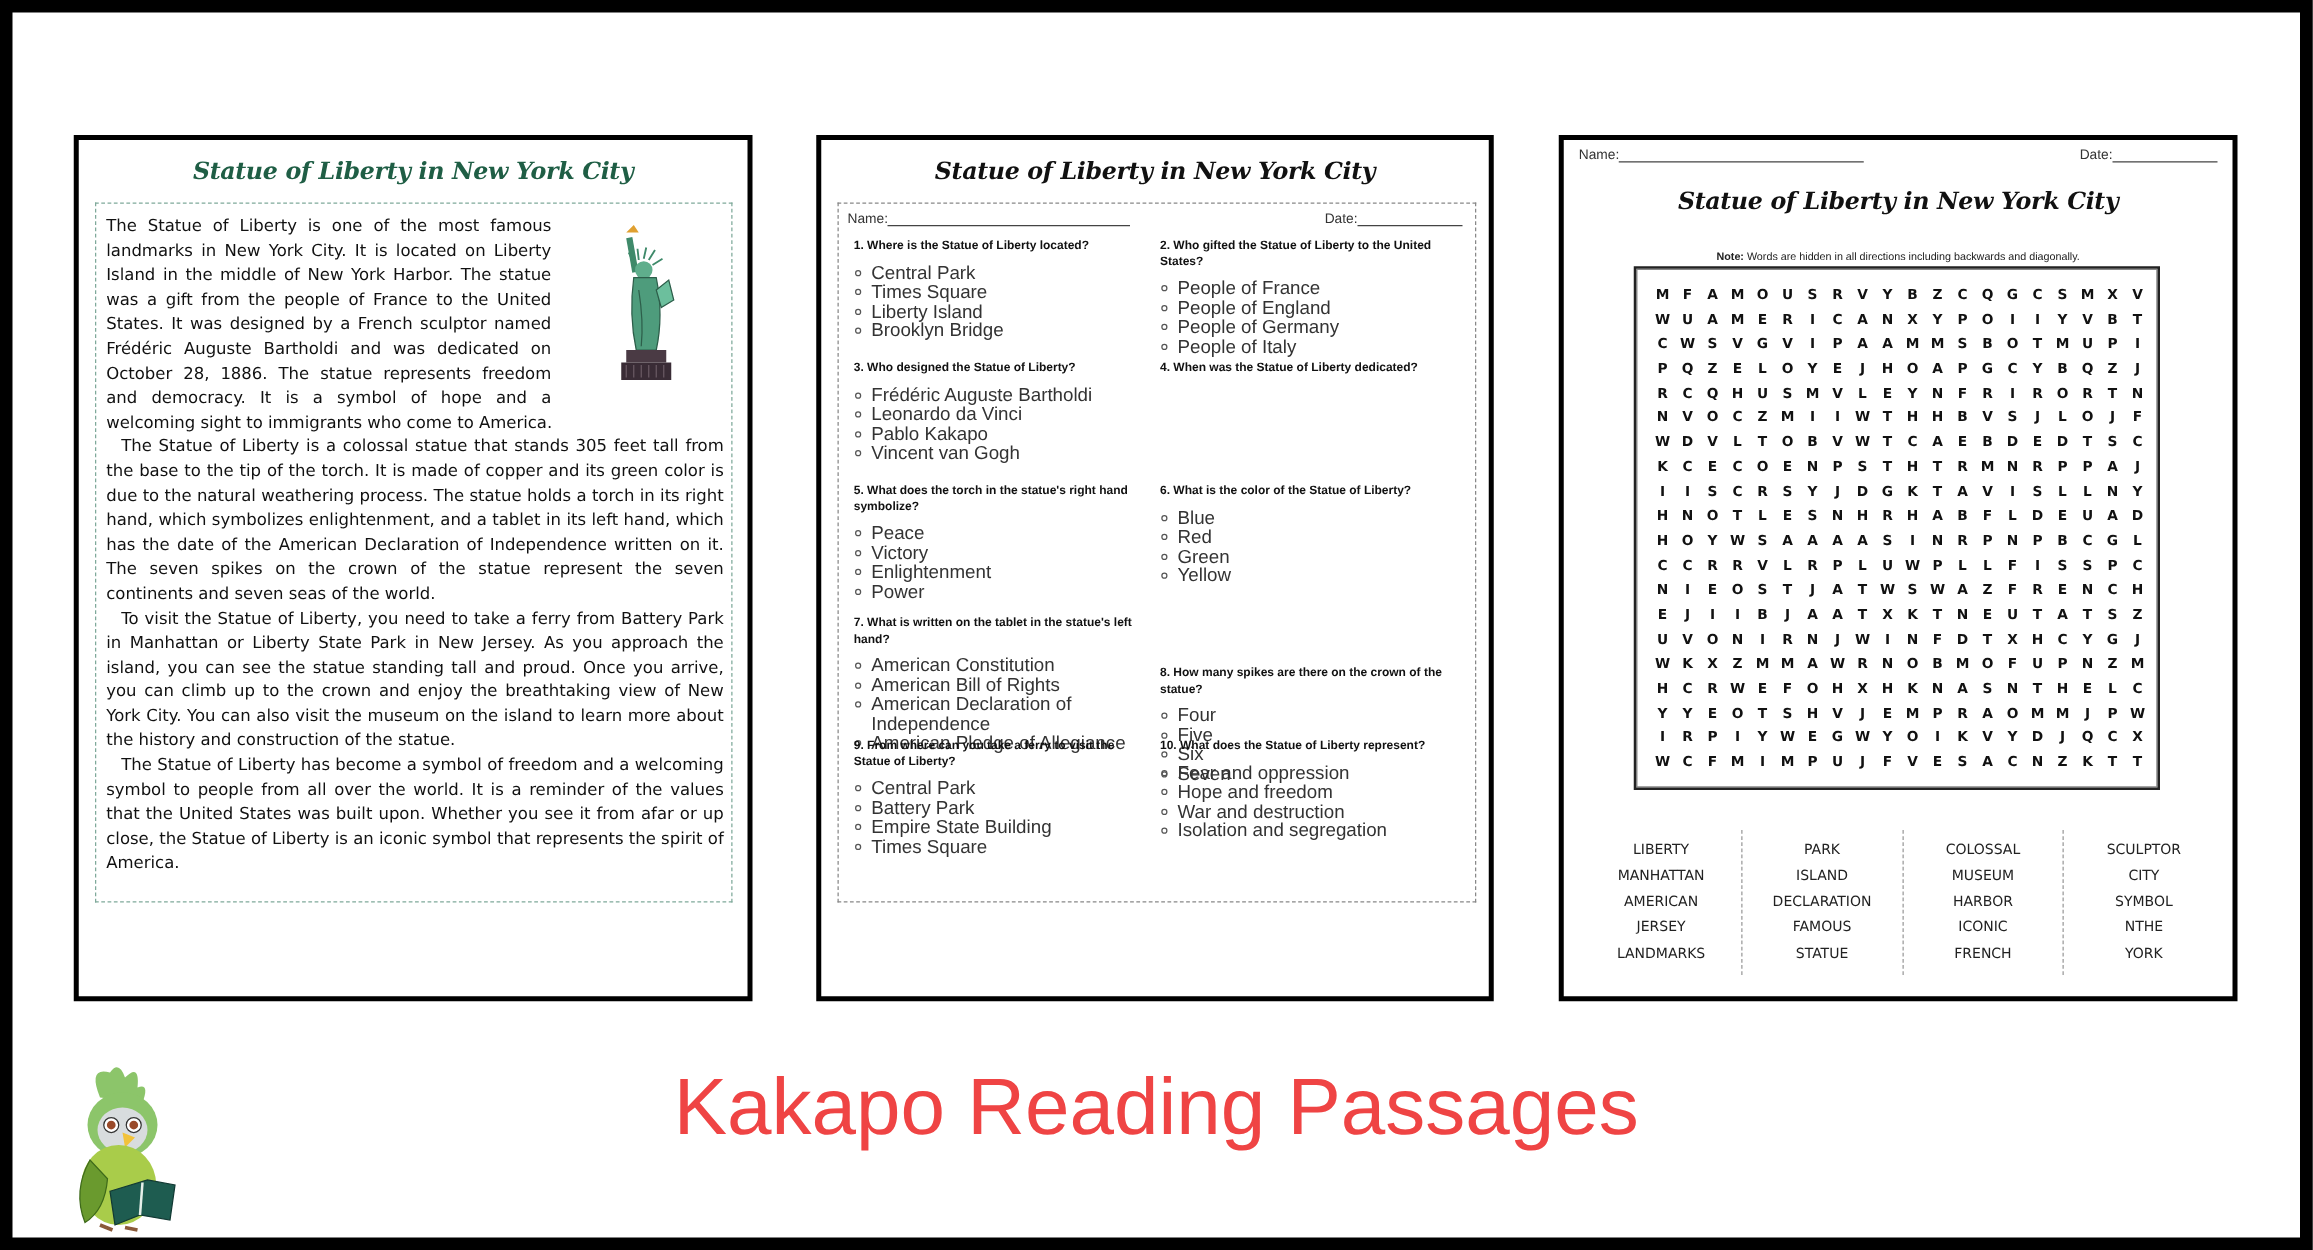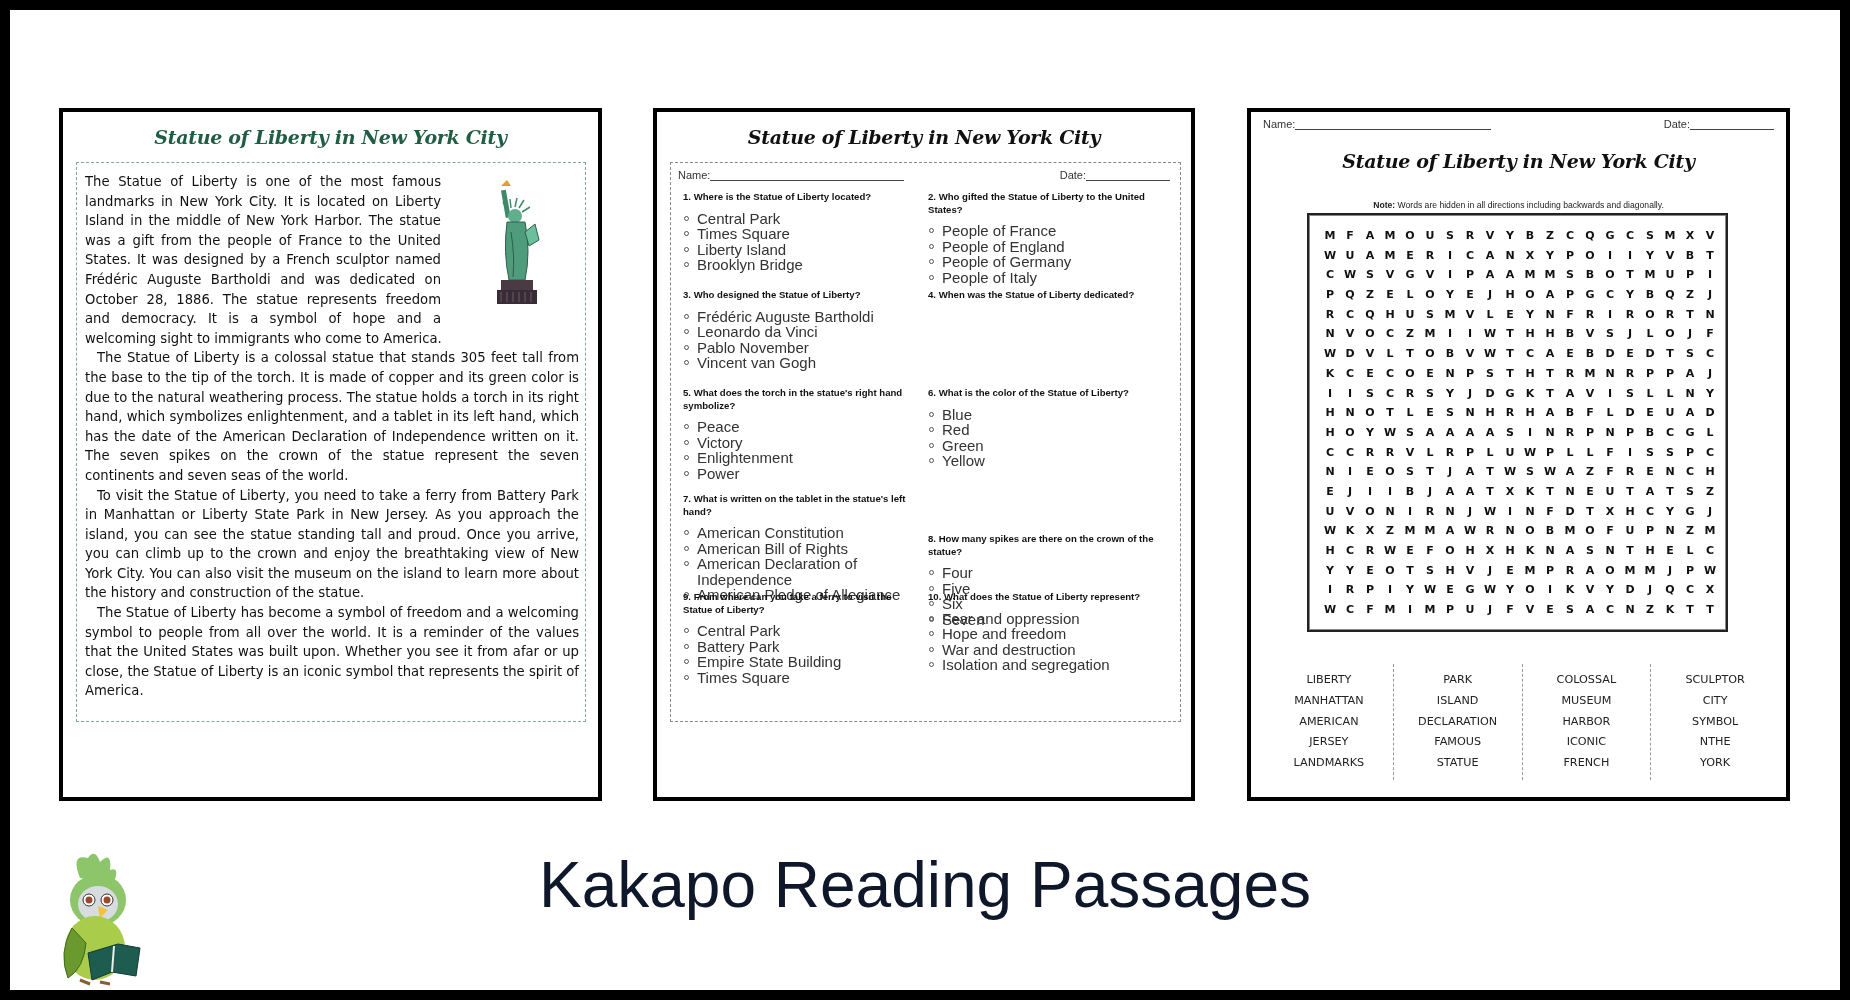--- a/index.html
+++ b/index.html
@@ -93,21 +93,21 @@
   }
   .wcol {
     flex: 1; text-align: center; font-family: "DejaVu Sans", sans-serif;
     font-size: 11.2px; line-height: 20.8px; color: #222; padding-top: 6px;
   }
   .wcol + .wcol { border-left: 1px dashed #999; }
 
   
   .footer-title {
     position: absolute; left: 0; right: 0; top: 838px; text-align: center;
-    font-family: "Liberation Sans", sans-serif; font-size: 64px; color: #0f172a;
+    font-family: "Liberation Sans", sans-serif; font-size: 64px; color: #ef4444;
     letter-spacing: 0px;
   }
   .logo { position: absolute; left: 30px; top: 838px; width: 130px; height: 145px; }
 </style>
 </head>
 <body>
 
 <div class="canvas">
 
   <div class="panel" id="p1">
@@ -160,21 +160,21 @@
               <li><span class="bul"></span><span>People of England</span></li>
               <li><span class="bul"></span><span>People of Germany</span></li>
               <li><span class="bul"></span><span>People of Italy</span></li>
             </ul>
           </div>
           <div class="q" style="left: 12px; top: 126px;">
             <div class="qt">3. Who designed the Statue of Liberty?</div>
             <ul>
               <li><span class="bul"></span><span>Frédéric Auguste Bartholdi</span></li>
               <li><span class="bul"></span><span>Leonardo da Vinci</span></li>
-              <li><span class="bul"></span><span>Pablo November</span></li>
+              <li><span class="bul"></span><span>Pablo Kakapo</span></li>
               <li><span class="bul"></span><span>Vincent van Gogh</span></li>
             </ul>
           </div>
           <div class="q" style="left: 257px; top: 126px;">
             <div class="qt">4. When was the Statue of Liberty dedicated?</div>
           </div>
           <div class="q" style="left: 12px; top: 224px;">
             <div class="qt">5. What does the torch in the statue's right hand symbolize?</div>
             <ul>
               <li><span class="bul"></span><span>Peace</span></li>

